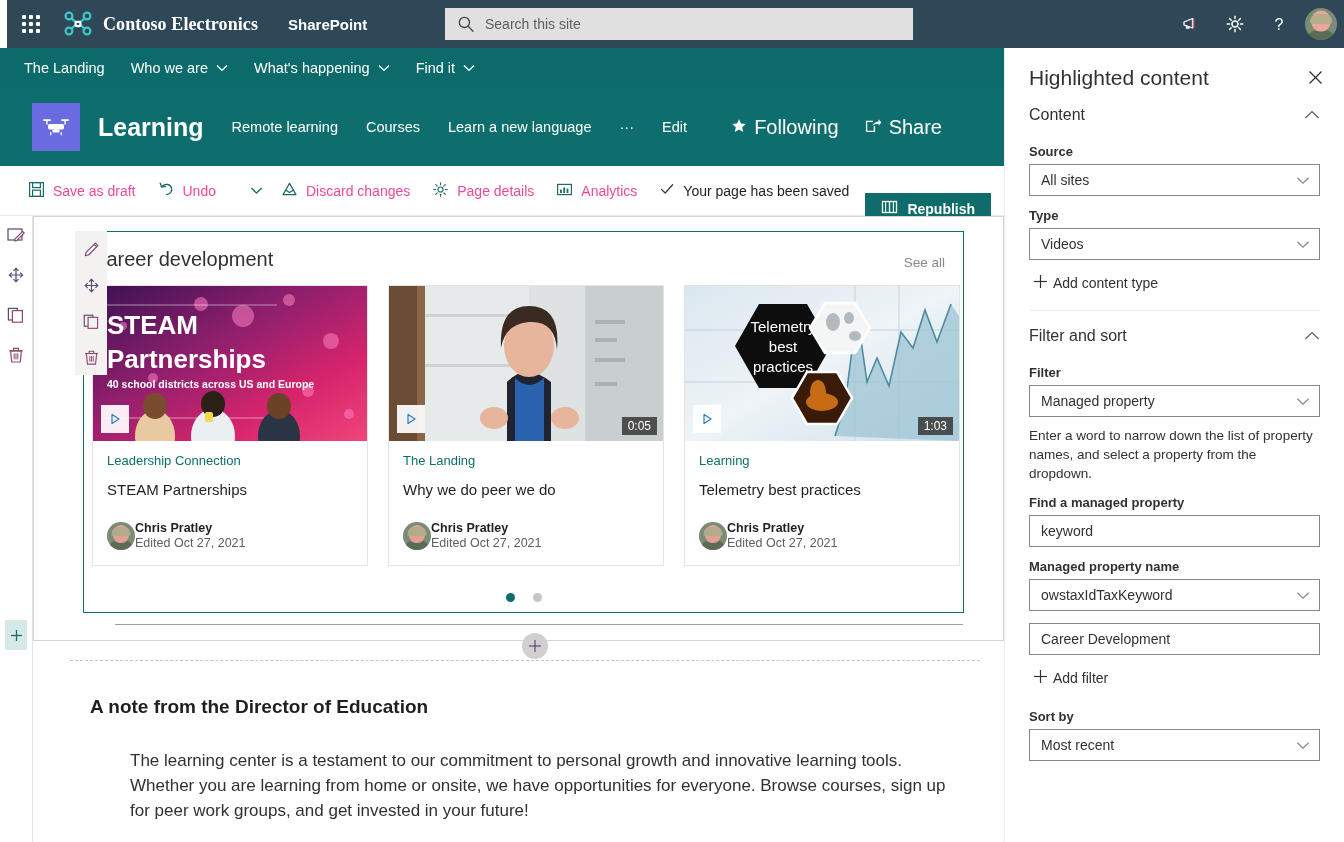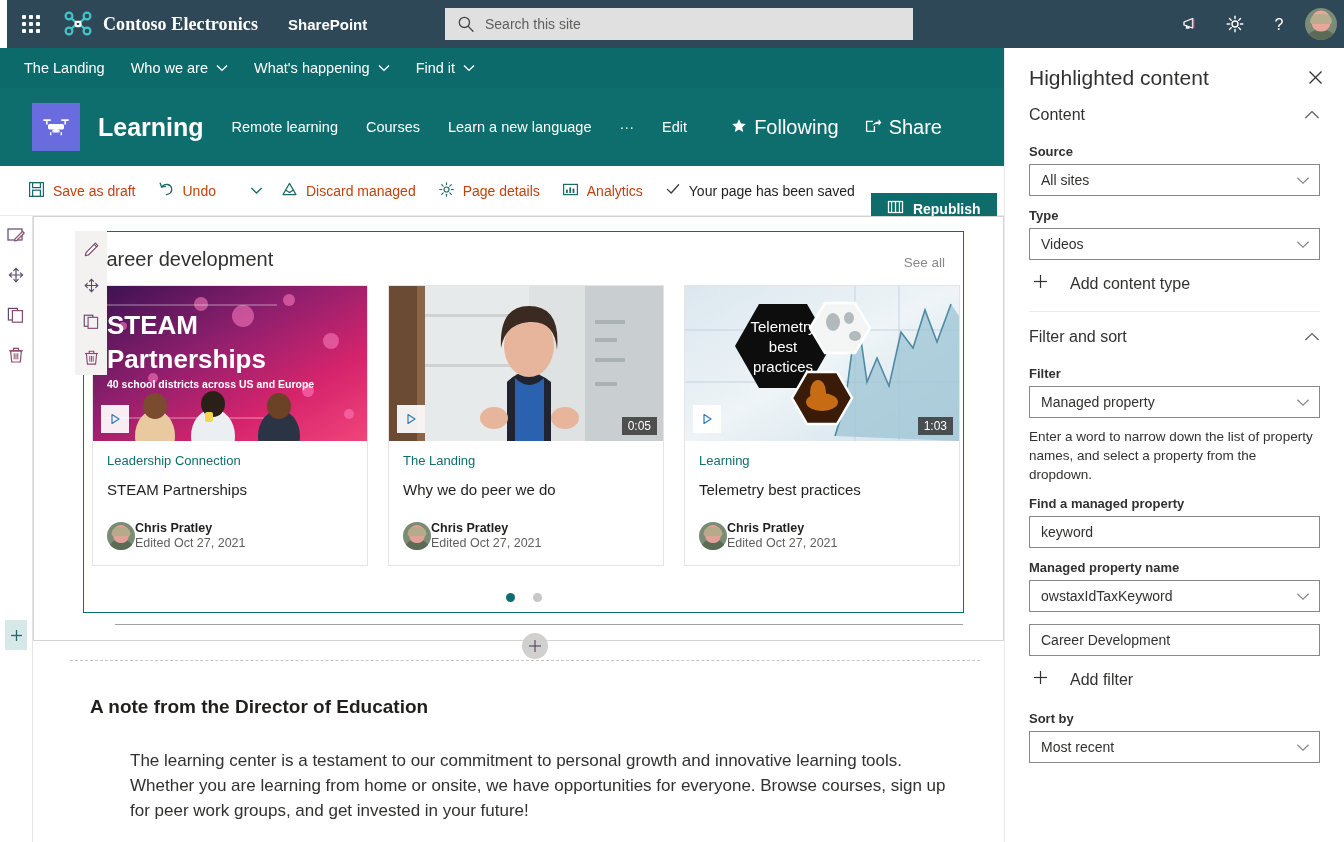--- a/index.html
+++ b/index.html
@@ -86,21 +86,21 @@
   .site-right { position: absolute; right: 62px; display: flex; align-items: center; gap: 26px; }
   .site-cmd { color: #fff; font-size: 20px; display: flex; align-items: center; gap: 7px; cursor: pointer; white-space: nowrap; }
 
   
   .cmdbar {
     position: absolute; top: 166px; left: 0; width: 1004px; height: 50px;
     background: #ffffff; display: flex; align-items: center; padding-left: 28px;
     border-bottom: 1px solid #edebe9;
   }
   .cmd {
-    display: flex; align-items: center; gap: 8px; font-size: 14px; color: #c2410c;
+    display: flex; align-items: center; gap: 8px; font-size: 14px; color: #ec4899;
     margin-right: 22px; cursor: pointer; white-space: nowrap; height: 34px;
   }
   .cmd svg { flex: none; }
   .cmd-sep { width: 1px; height: 22px; background: #c8c6c4; margin: 0 12px 0 0; }
   .cmd-chev { margin-right: 18px; cursor: pointer; display: flex; align-items: center; }
   .saved-msg { display: flex; align-items: center; gap: 8px; font-size: 14px; color: #201f1e; margin-right: 16px; white-space: nowrap; }
   .republish {
     background: #106b6b; color: #fff; height: 32px; display: flex; align-items: center; gap: 9px;
     padding: 0 16px; font-size: 14px; font-weight: 600; cursor: pointer; border: none;
     font-family: Liberation Sans, sans-serif; white-space: nowrap; margin-top: 36px;
@@ -204,21 +204,21 @@
   .sect-name { font-size: 16px; color: #323130; }
   .sect-div { height: 1px; background: #edebe9; margin: 18px 0 0 0; }
   .fld-label { font-size: 13px; font-weight: 600; color: #323130; margin: 12px 0 5px 0; }
   .combo, .txt {
     height: 32px; border: 1px solid #8a8886; background: #fff; display: flex; align-items: center;
     justify-content: space-between; padding: 0 9px 0 11px; font-size: 14px; color: #323130; cursor: pointer;
   }
   .txt { cursor: text; }
   .combo span, .txt span { white-space: nowrap; overflow: hidden; text-overflow: ellipsis; }
   .addlink {
-    display: flex; align-items: center; gap: 22px; font-size: 16px; color: #323130;
+    display: flex; align-items: center; gap: 5px; font-size: 14px; color: #323130;
     margin: 14px 0 0 4px; cursor: pointer;
   }
   .hint { font-size: 13.5px; color: #323130; line-height: 19px; margin: 9px 0 2px 0; }
   .gap6 { height: 6px; }
   .gap10 { height: 10px; }
 </style>
 </head>
 <body>
 
 <div class="suitebar">
@@ -395,21 +395,21 @@
         <path d="M1.4 2 L6.5 7 L11.6 2" fill="none" stroke="#1b6a6a" stroke-width="1.3"></path>
       </svg>
   </div>
   <div class="cmd">
     <span>
       <svg width="17" height="17" viewBox="0 0 17 17">
         <path d="M2 13.6 L8.5 2.4 L15 13.6 Z" fill="none" stroke="#1b6a6a" stroke-width="1.2" stroke-linejoin="round"></path>
         <path d="M4.6 9 L8.5 11.6 L12.4 9" fill="none" stroke="#1b6a6a" stroke-width="1.2"></path>
       </svg>
     </span>
-    <span>Discard managed</span>
+    <span>Discard changes</span>
   </div>
   <div class="cmd">
     <span>
       <svg width="17" height="17" viewBox="0 0 18 18">
         <circle cx="9" cy="9" r="2.7" fill="none" stroke="#1b6a6a" stroke-width="1.2"></circle>
         <g stroke="#1b6a6a" stroke-width="1.2" stroke-linecap="round">
           <line x1="9" y1="1.8" x2="9" y2="4"></line>
             <line x1="9" y1="14" x2="9" y2="16.2"></line>
           <line x1="1.8" y1="9" x2="4" y2="9"></line>
             <line x1="14" y1="9" x2="16.2" y2="9"></line>

